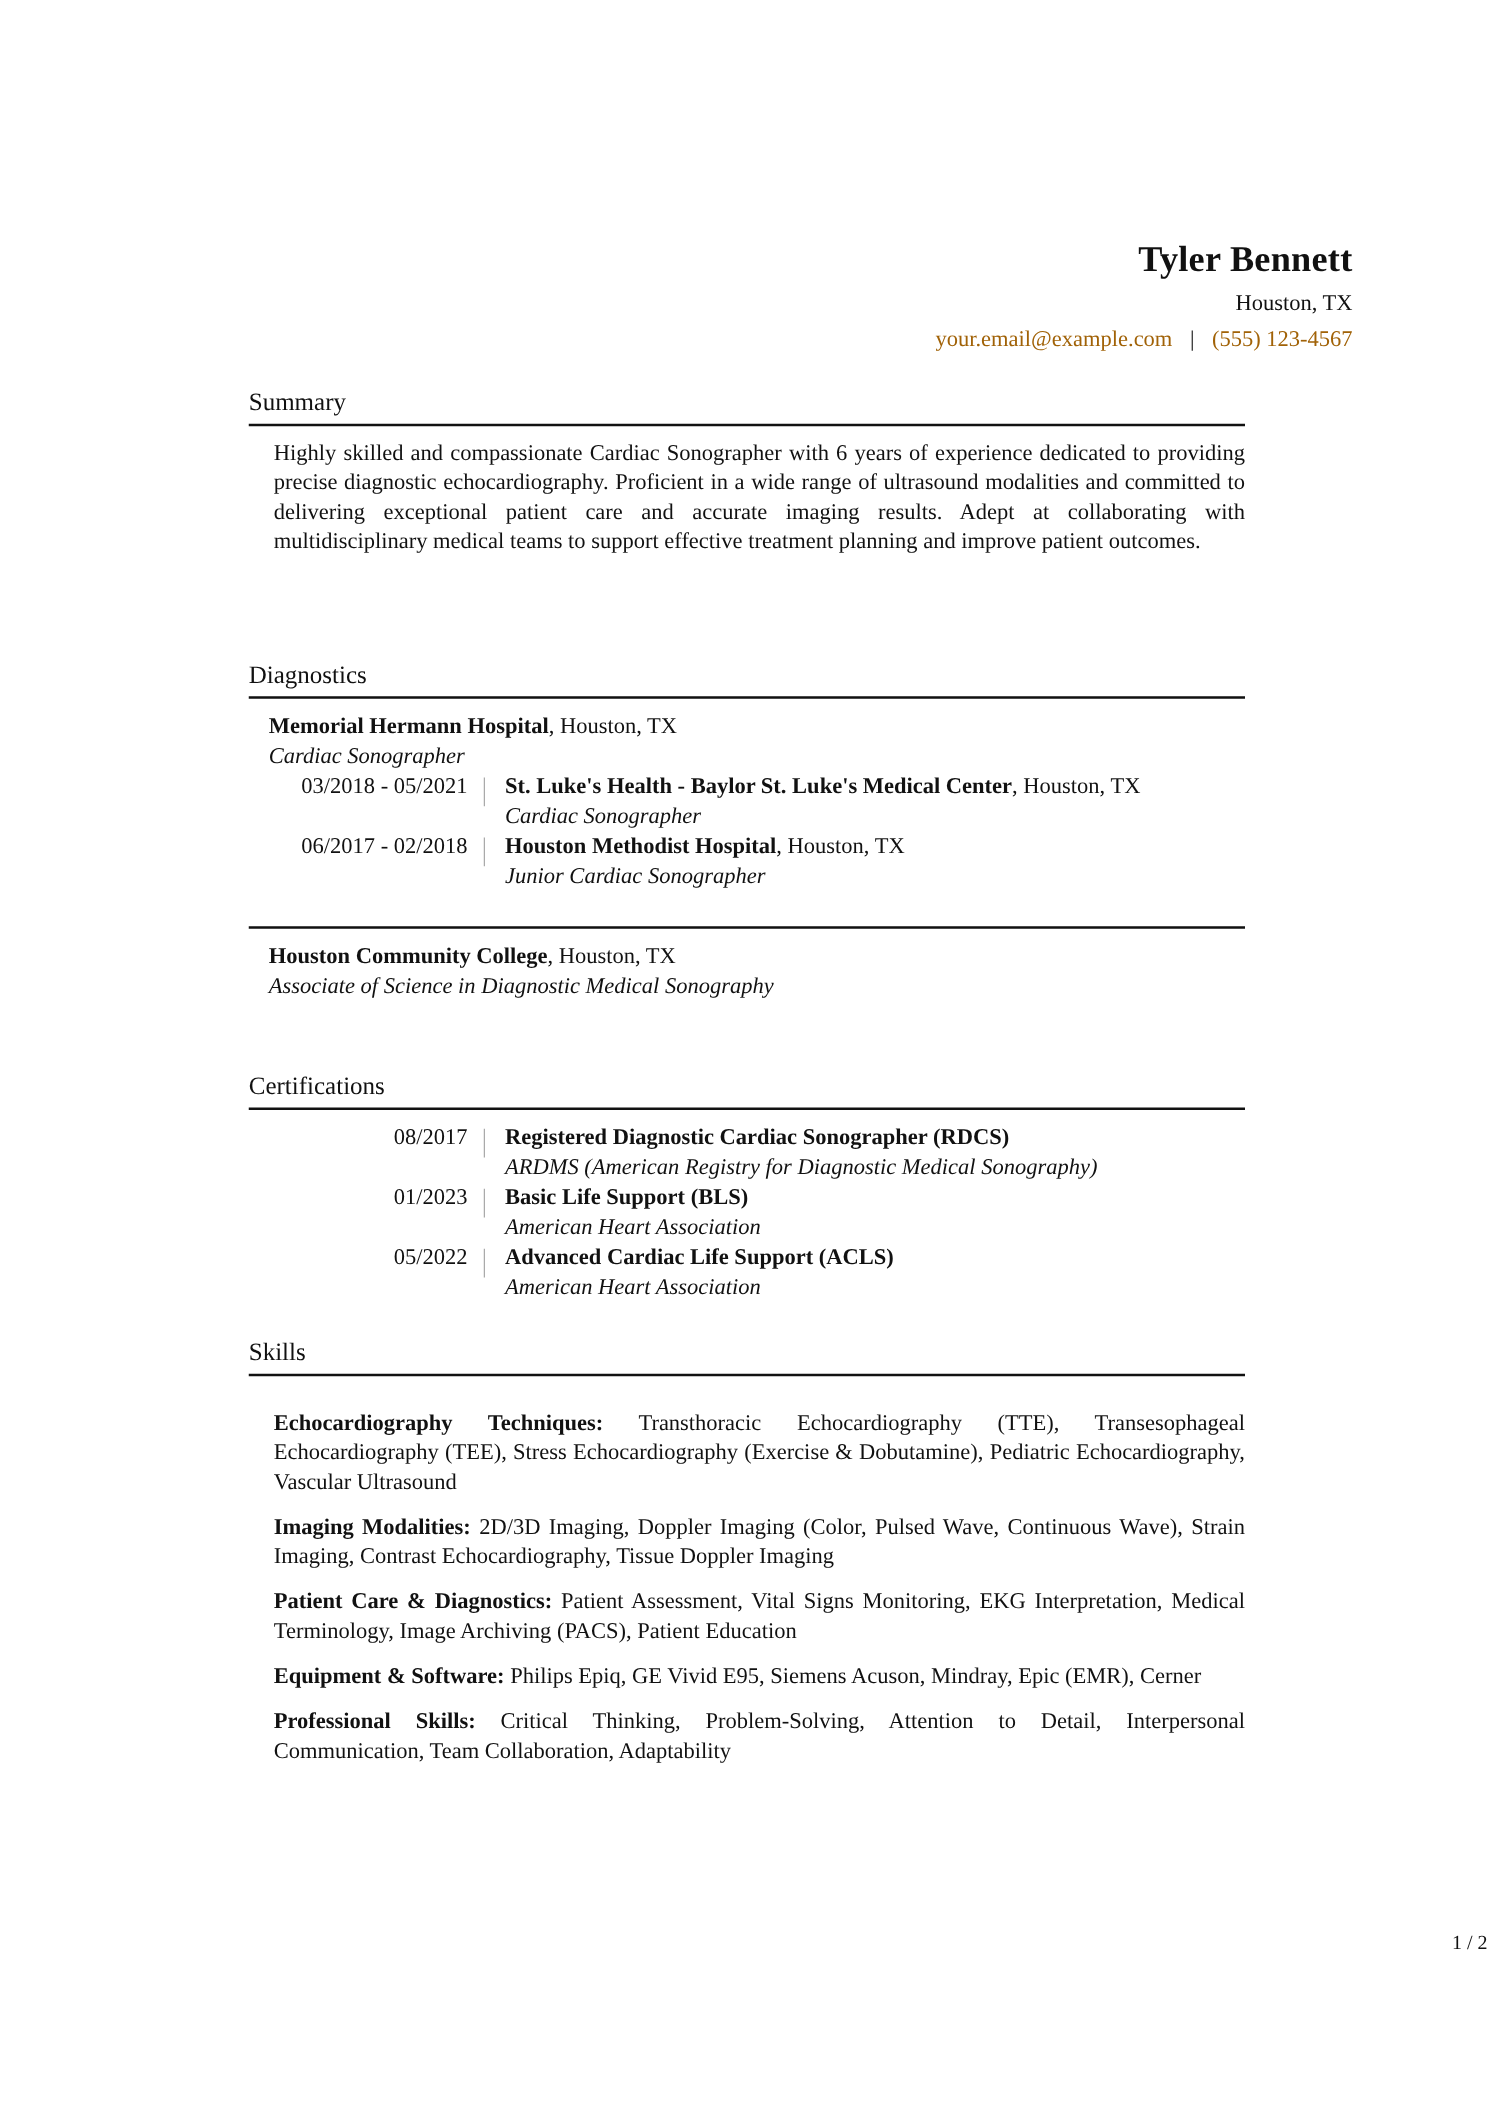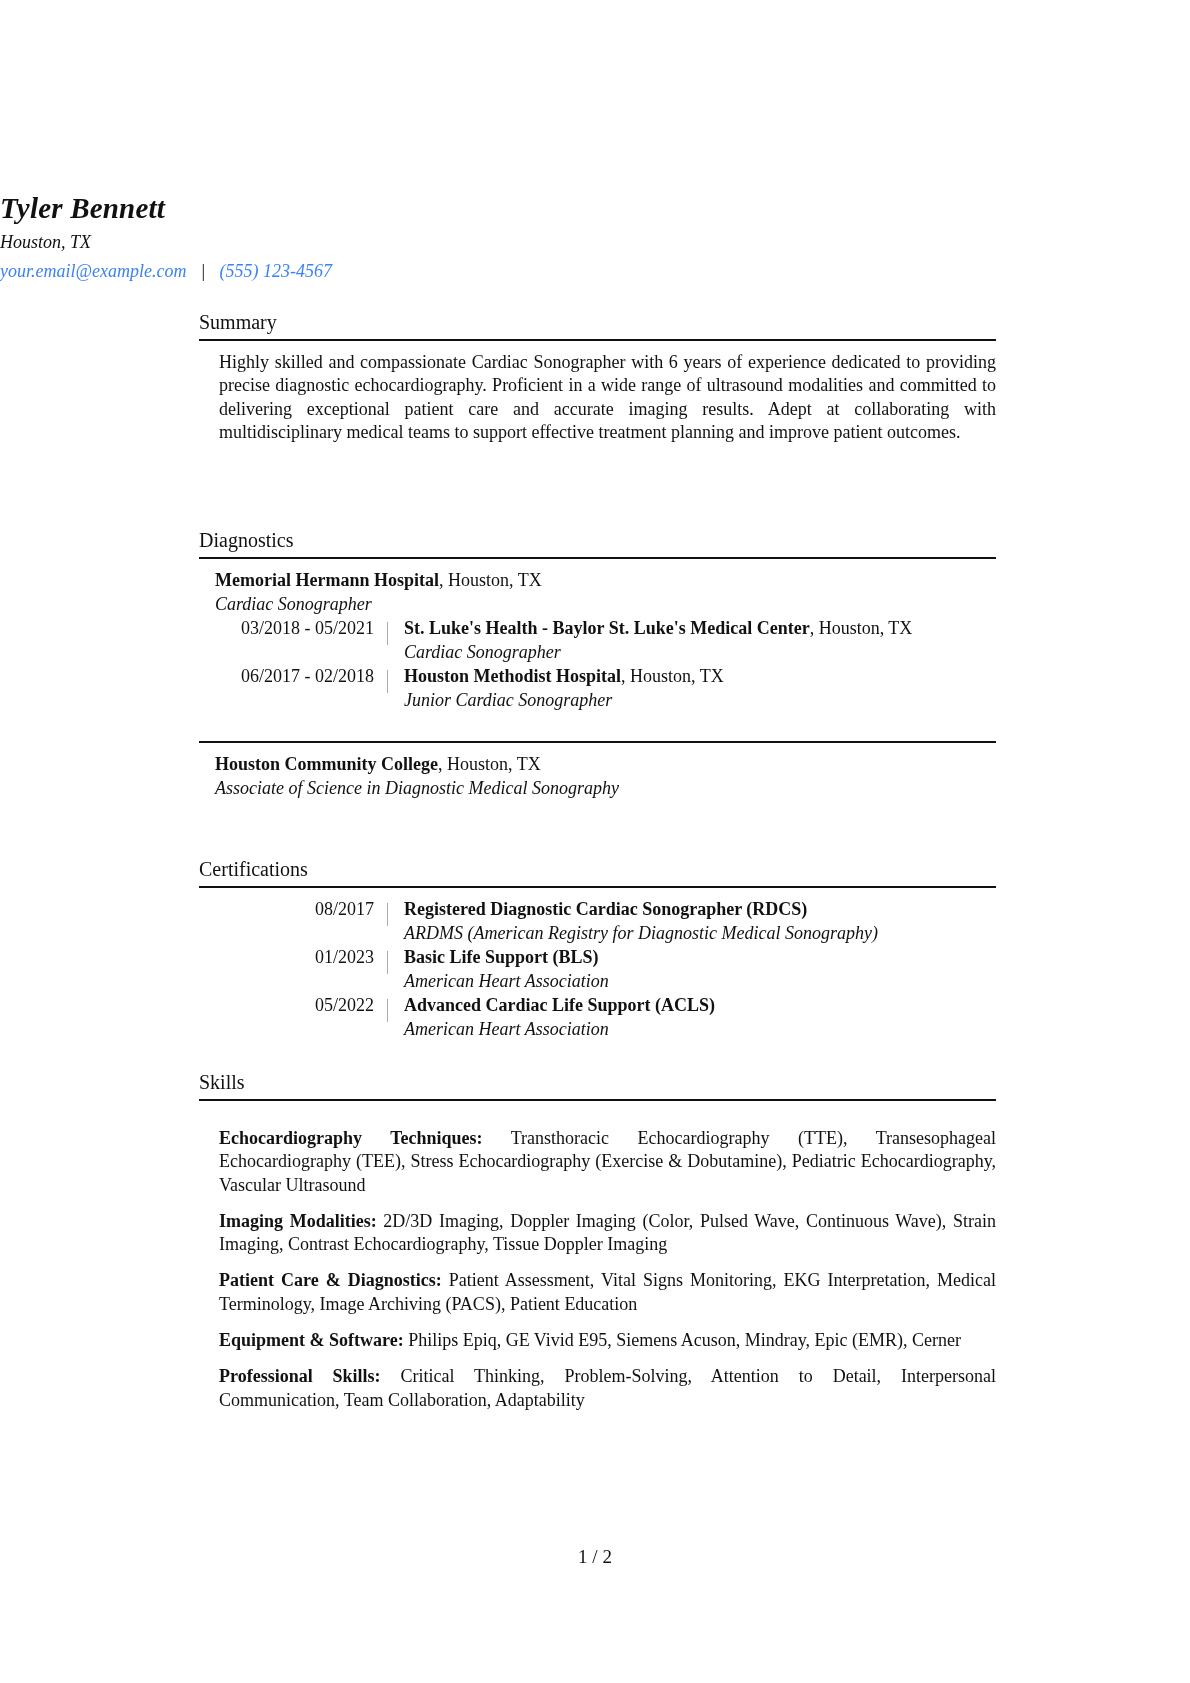--- a/index.html
+++ b/index.html
@@ -1,42 +1,42 @@
 <!DOCTYPE html>
 <html><head>
 <meta charset="utf-8">
 <style>
   html, body { margin: 0; padding: 0; background: #ffffff; }
   body { width: 1190px; height: 1683px; position: relative; font-family: "Liberation Serif", "DejaVu Serif", serif; color: #111; }
   .page { position: absolute; left: 0; top: 0; width: 1190px; height: 1683px; }
-  .header { position: absolute; top: 190px; left: 0; width: 1082px; text-align: left; font-style: italic; }
+  .header { position: absolute; top: 190px; left: 0; width: 1082px; text-align: right; }
   .name { font-size: 29px; font-weight: bold; letter-spacing: 0.2px; line-height: 36px; }
   .location { font-size: 18px; margin-top: 4px; line-height: 24px; }
   .contact { font-size: 18px; margin-top: 5px; line-height: 24px; color: #3f7fb5; }
   .contact .sep { color: #111; margin: 0 14px; }
-  .contact a { color: #3b82f6; text-decoration: none; }
+  .contact a { color: #a16207; text-decoration: none; }
 
   .section { position: absolute; left: 199px; width: 797px; }
   .section-title { font-size: 20px; line-height: 28px; font-weight: normal; }
   .rule { height: 2px; background: #111; margin-top: 3px; }
   .body-text { padding-left: 20px; font-size: 18px; line-height: 23.3px; text-align: justify; margin-top: 10px; }
 
   .entries { margin-top: 10px; }
   .entry { display: flex; font-size: 18px; line-height: 23.5px; margin-bottom: 1px; }
   .entry .date { width: 175px; text-align: right; padding-right: 14px; position: relative; flex-shrink: 0; }
   .entry .date::after { content: ""; position: absolute; right: 0; top: 5px; height: 23px; border-right: 1px solid #aaa; }
   .entry .detail { padding-left: 16px; }
   .entry .org { font-weight: bold; }
   .entry .sub { font-style: italic; }
 
   .skills { padding-left: 20px; margin-top: 26px; }
   .skill { font-size: 18px; line-height: 23.3px; text-align: justify; margin-bottom: 13px; }
   .skill .label { font-weight: bold; }
 
-  .footer { position: absolute; top: 1546px; left: 0; width: 1190px; text-align: center; font-size: 19px; }
+  .footer { position: absolute; top: 1546px; left: 0; width: 1190px; text-align: right; font-size: 16px; }
 </style>
 </head>
 <body>
 
 <div class="page">
 
   <div class="header">
     <div class="name">Tyler Bennett</div>
     <div class="location">Houston, TX</div>
     <div class="contact">

